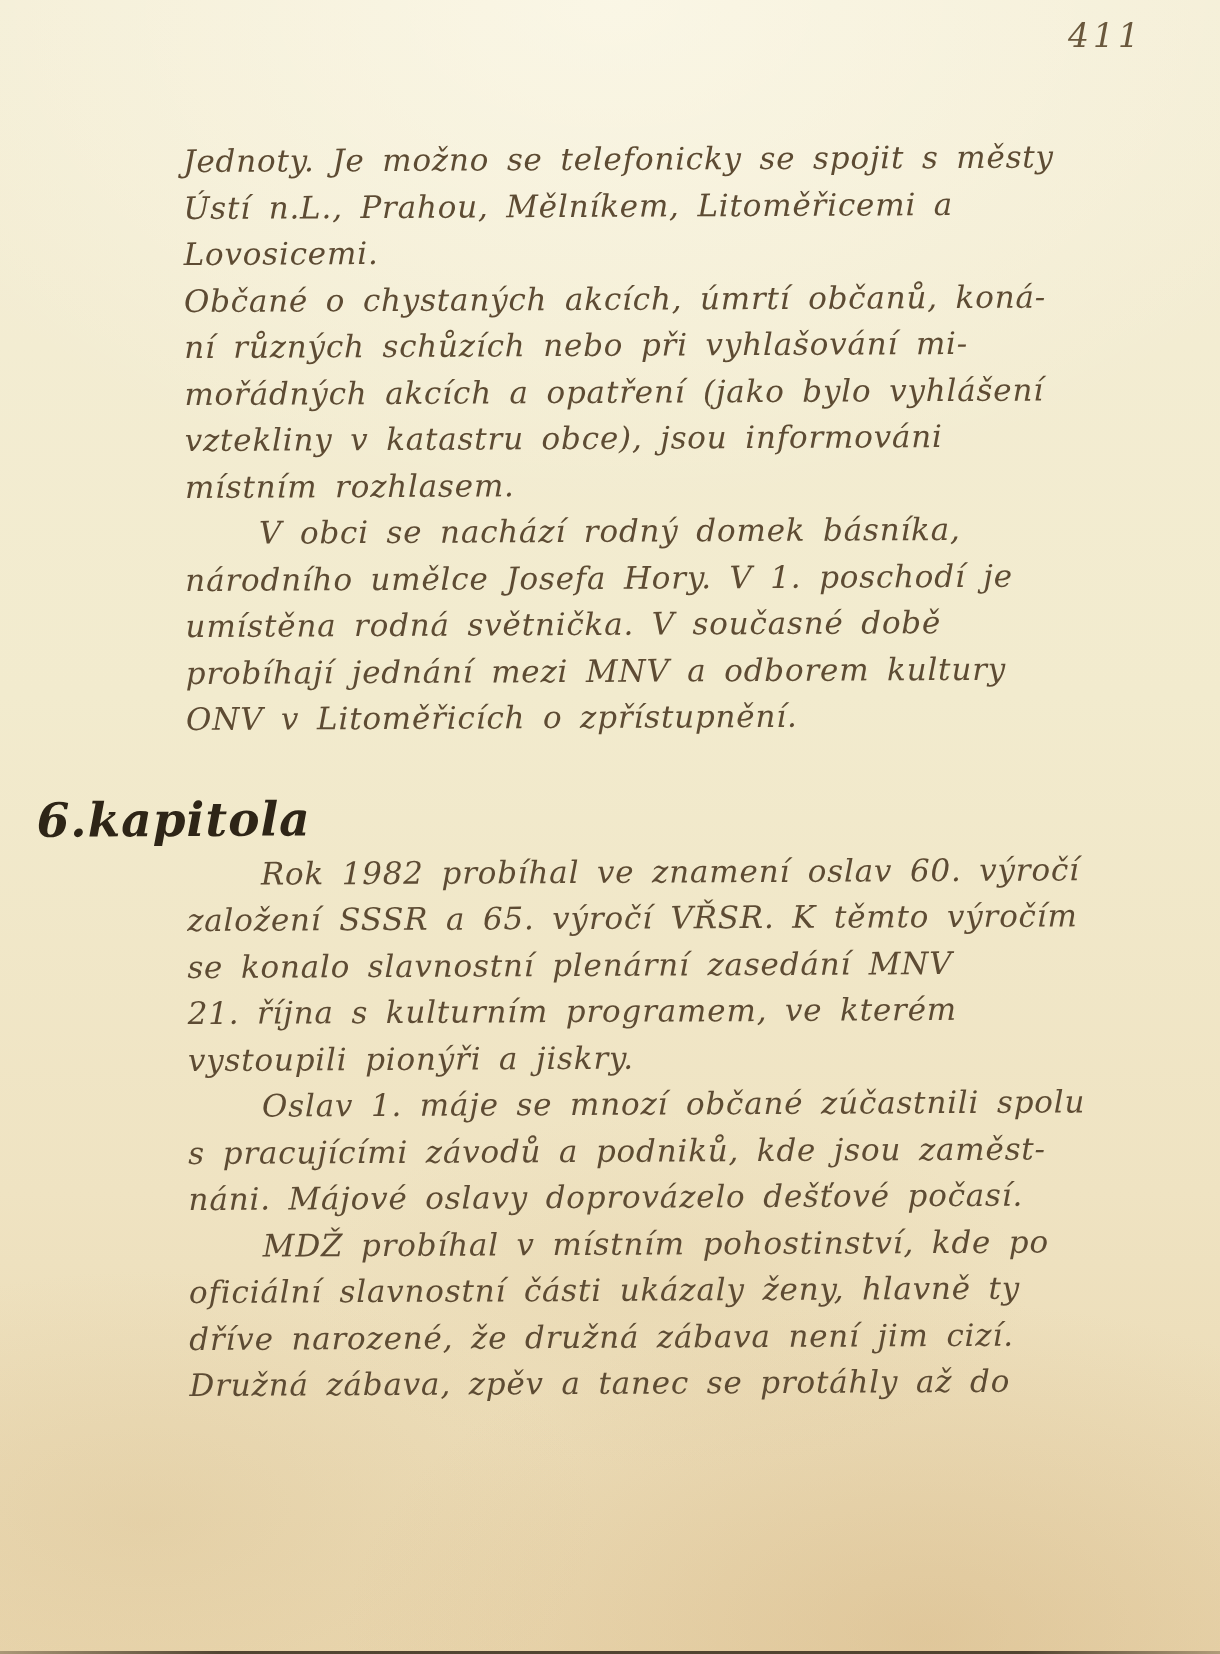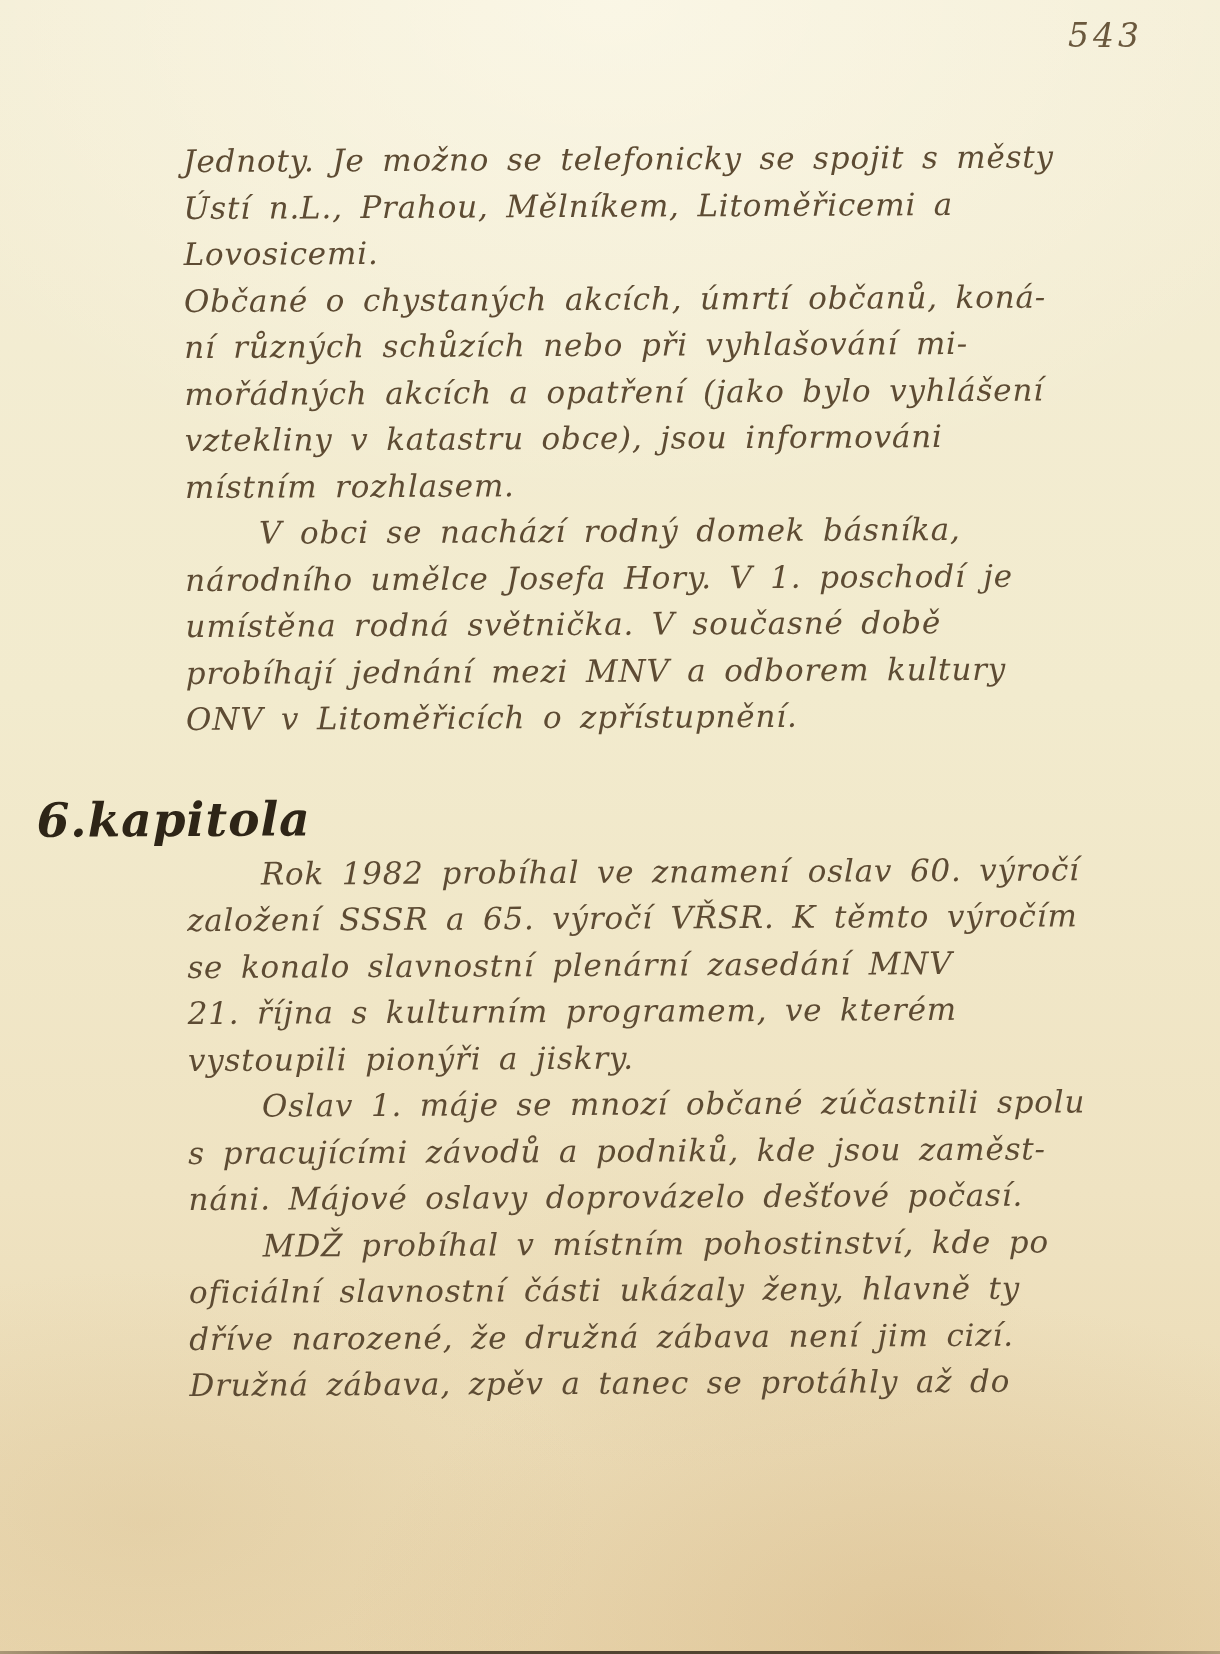--- a/index.html
+++ b/index.html
@@ -73,21 +73,21 @@
       rgba(97,80,56,0.45) 0%,
       rgba(56,45,29,0.85) 18%,
       rgba(56,45,29,0.85) 84%,
       rgba(97,80,56,0.40) 100%);
   }
 </style>
 </head>
 <body>
 
 <div class="page">
-  <div class="page-number">543</div>
+  <div class="page-number">411</div>
 
   <div class="text-block">
       <div class="hw-line">Jednoty. Je možno se telefonicky se spojit s městy</div>
       <div class="hw-line">Ústí n.L., Prahou, Mělníkem, Litoměřicemi a</div>
       <div class="hw-line">Lovosicemi.</div>
       <div class="hw-line">Občané o chystaných akcích, úmrtí občanů, koná-</div>
       <div class="hw-line">ní různých schůzích nebo při vyhlašování mi-</div>
       <div class="hw-line">mořádných akcích a opatření (jako bylo vyhlášení</div>
       <div class="hw-line">vztekliny v katastru obce), jsou informováni</div>
       <div class="hw-line">místním rozhlasem.</div>

